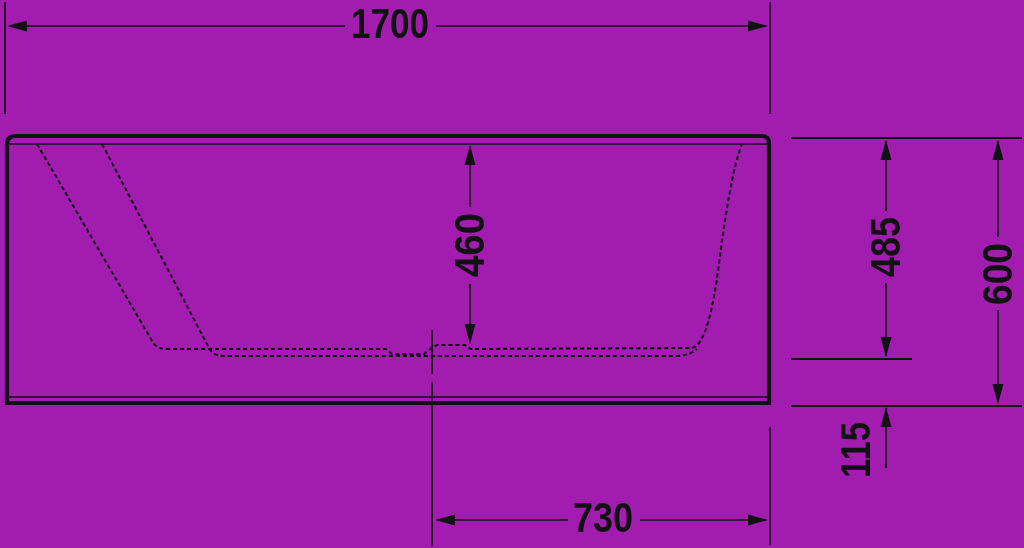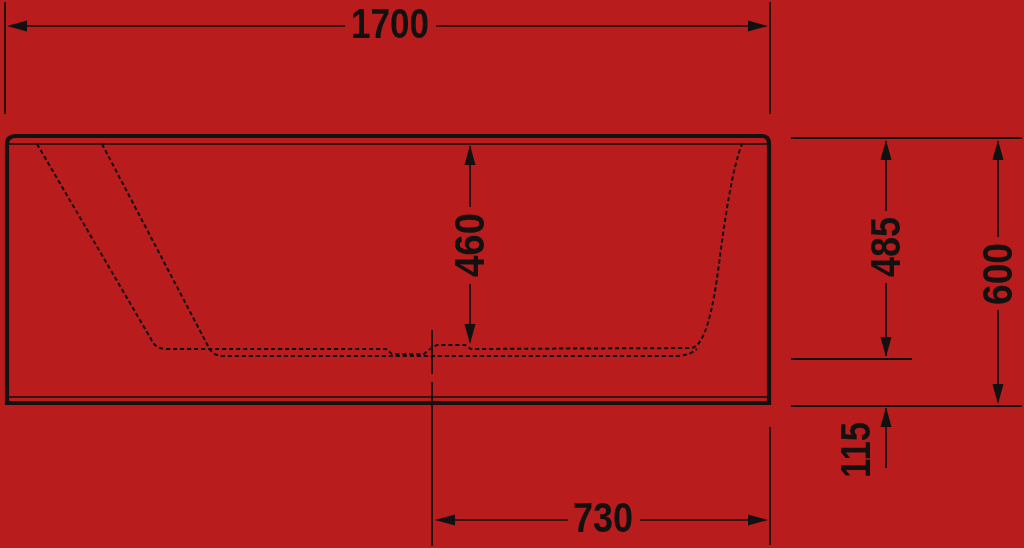--- a/index.html
+++ b/index.html
@@ -4,21 +4,21 @@
 <style>
   html, body {
     margin: 0;
     padding: 0;
     background: #ffffff;
   }
   #stage {
     position: relative;
     width: 1024px;
     height: 548px;
-    background: #b91c1c;
+    background: #a21caf;
     overflow: hidden;
   }
   svg {
     display: block;
   }
   .dim-label {
     font-family: "Liberation Sans", "DejaVu Sans", sans-serif;
     font-weight: bold;
     font-size: 42px;
     fill: #111111;

